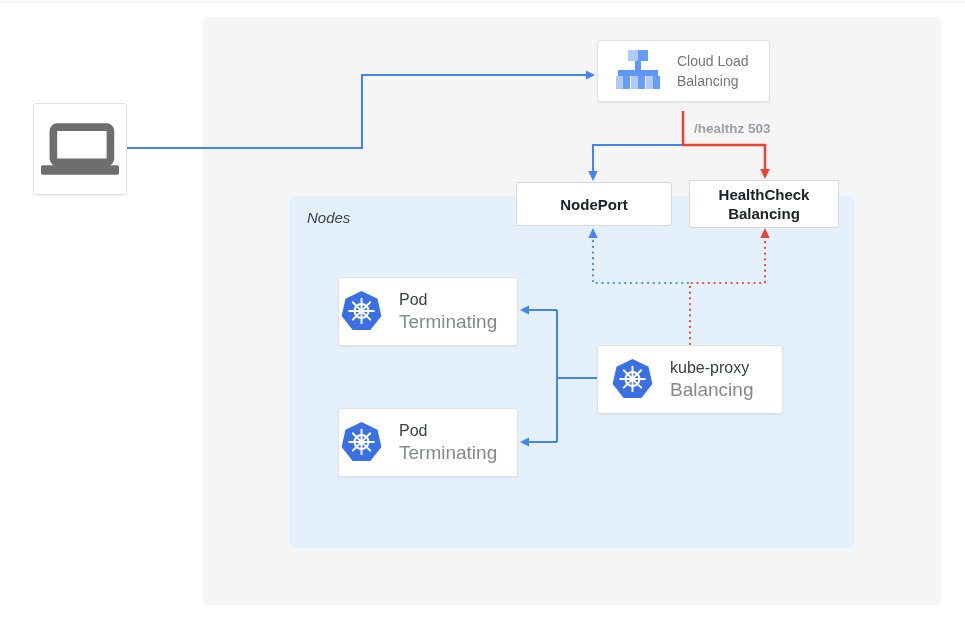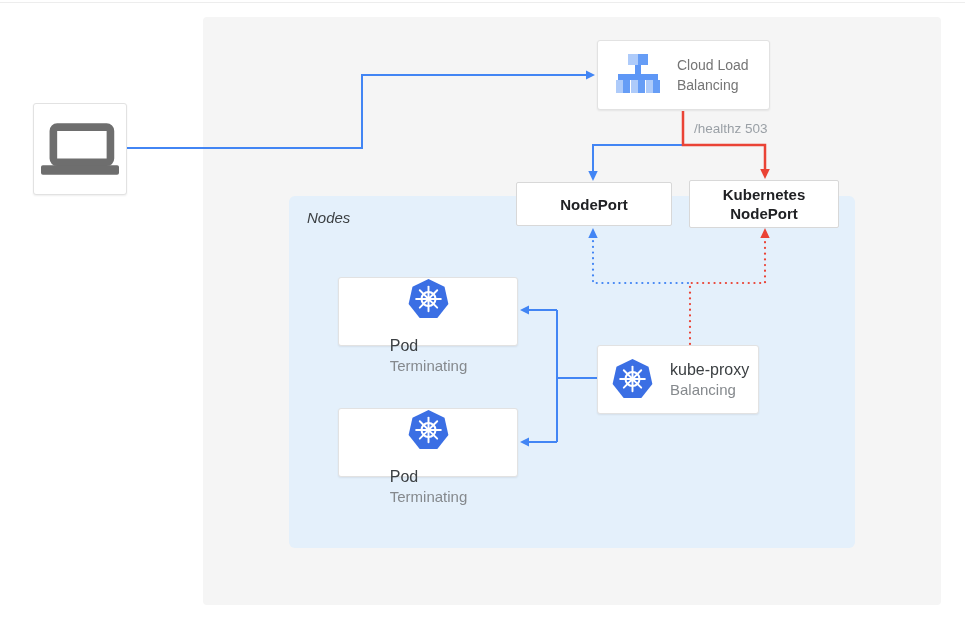--- a/index.html
+++ b/index.html
@@ -28,40 +28,40 @@
     font-size: 15px; color: #3c4043;
   }
   .card {
     position: absolute; background: #ffffff;
     border: 1px solid #e2e2e2; border-radius: 3px;
     box-shadow: 0 1px 2px rgba(0,0,0,0.07);
     box-sizing: border-box;
     display: flex; align-items: center;
   }
   .client-box { left: 33px; top: 103px; width: 94px; height: 92px; justify-content: center; }
-  .clb-box    { left: 597px; top: 40px; width: 173px; height: 70px; padding-left: 15px; gap: 14px; }
+  .clb-box    { left: 597px; top: 40px; width: 173px; height: 62px; padding-left: 15px; gap: 14px; }
   .clb-label  { font-size: 14px; line-height: 20px; color: #757575; width: 86px; }
   .port-box {
     position: absolute; background: #ffffff;
     border: 1px solid #d8d8d8; border-radius: 2px;
     box-sizing: border-box;
     display: flex; align-items: center; justify-content: center; text-align: center;
     font-weight: bold; font-size: 15px; line-height: 19px; color: #202124;
   }
   .nodeport-box { left: 516px; top: 182px; width: 156px; height: 44px; }
   .hc-box       { left: 689px; top: 180px; width: 150px; height: 48px; }
-  .pod-box    { left: 338px; width: 180px; height: 69px; padding-left: 1px; gap: 16px; flex-direction: column; }
+  .pod-box    { left: 338px; width: 180px; height: 69px; padding-left: 1px; gap: 16px; }
   .pod-1 { top: 277px; }
   .pod-2 { top: 408px; }
-  .kp-box { left: 597px; top: 345px; width: 162px; height: 69px; padding-left: 13px; gap: 16px; }
+  .kp-box { left: 597px; top: 345px; width: 186px; height: 69px; padding-left: 13px; gap: 16px; }
   .entity-text .title    { font-size: 16px; color: #3c4043; margin-bottom: 2px; }
-  .entity-text .subtitle { font-size: 15px; color: #85898d; }
+  .entity-text .subtitle { font-size: 19px; color: #85898d; }
   .healthz-label {
     position: absolute; left: 694px; top: 121px; width: 110px;
-    font-size: 13.5px; font-weight: normal; color: #9aa0a6;
+    font-size: 13.5px; font-weight: bold; color: #9aa0a6;
   }
   .edges-overlay {
     position: absolute; left: 0; top: 0; width: 965px; height: 623px;
     pointer-events: none;
   }
   .icon-svg { display: block; }
 </style>
 </head>
 <body>
 
@@ -99,21 +99,21 @@
   <div class="clb-label">Cloud Load Balancing</div>
 </div>
 
 <div class="healthz-label">/healthz 503</div>
 
 <div class="port-box nodeport-box">
   <span>NodePort</span>
 </div>
 
 <div class="port-box hc-box">
-  <span>Kubernetes NodePort</span>
+  <span>HealthCheck Balancing</span>
 </div>
 
 <div class="card pod-box pod-1">
   <span>
     <svg class="icon-svg" width="43" height="43" viewBox="0 0 40 40">
       <polygon points="20,1 5.1,8.2 1.5,24.2 11.8,37.1 28.2,37.1 38.5,24.2 34.9,8.2" fill="#3b6fe4"></polygon>
       <g stroke="#ffffff" stroke-width="1.8" stroke-linecap="round">
         <line x1="8.5" y1="19.5" x2="31.5" y2="19.5"></line>
         <line x1="20" y1="8" x2="20" y2="31"></line>
         <line x1="11.9" y1="11.4" x2="28.1" y2="27.6"></line>

